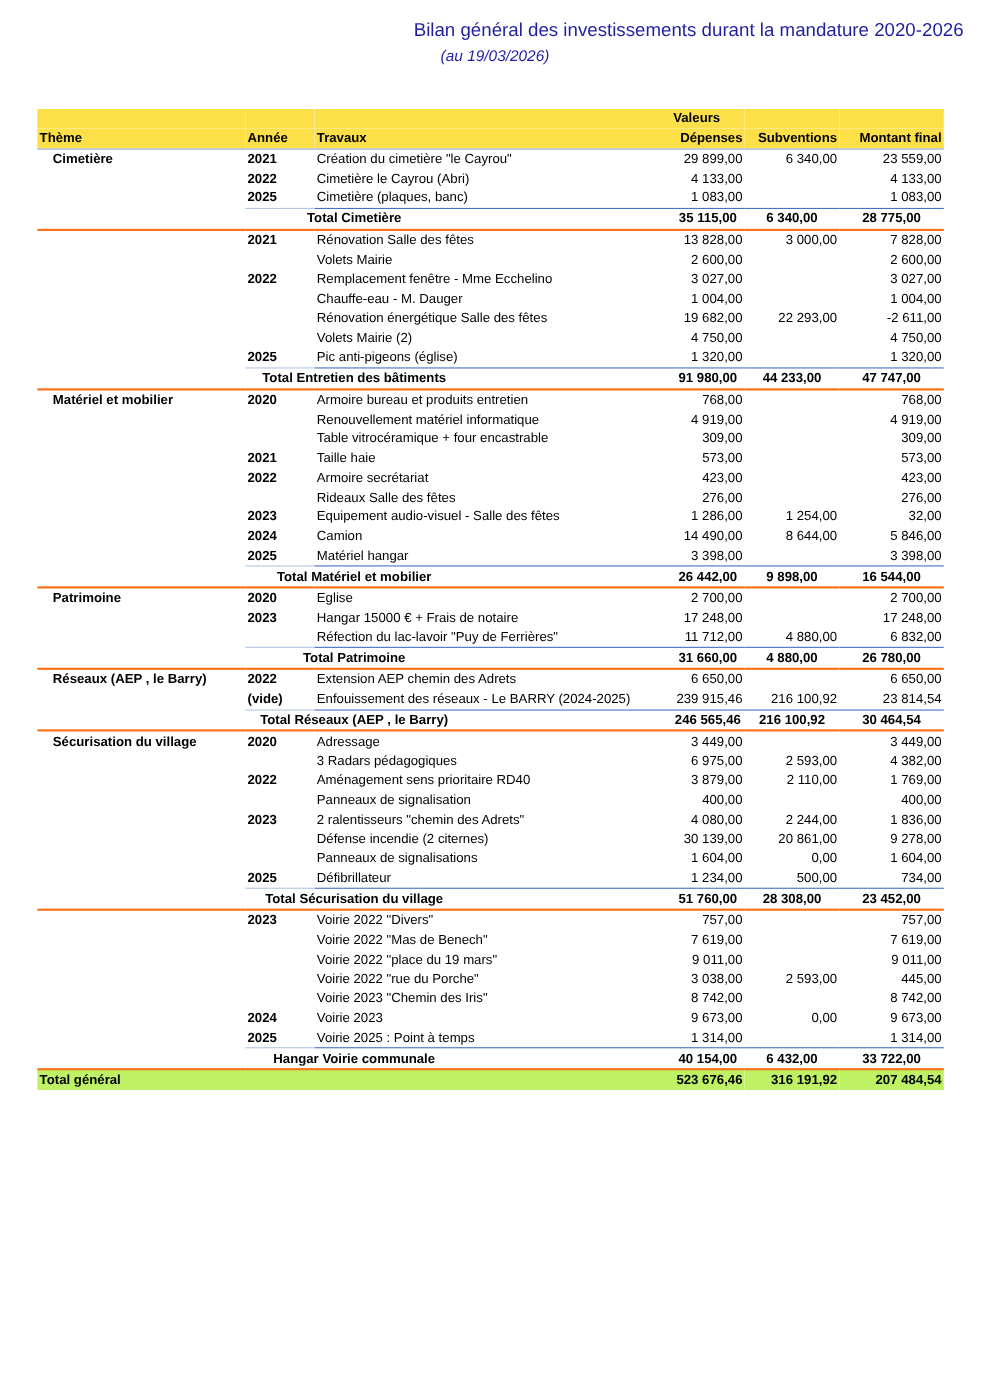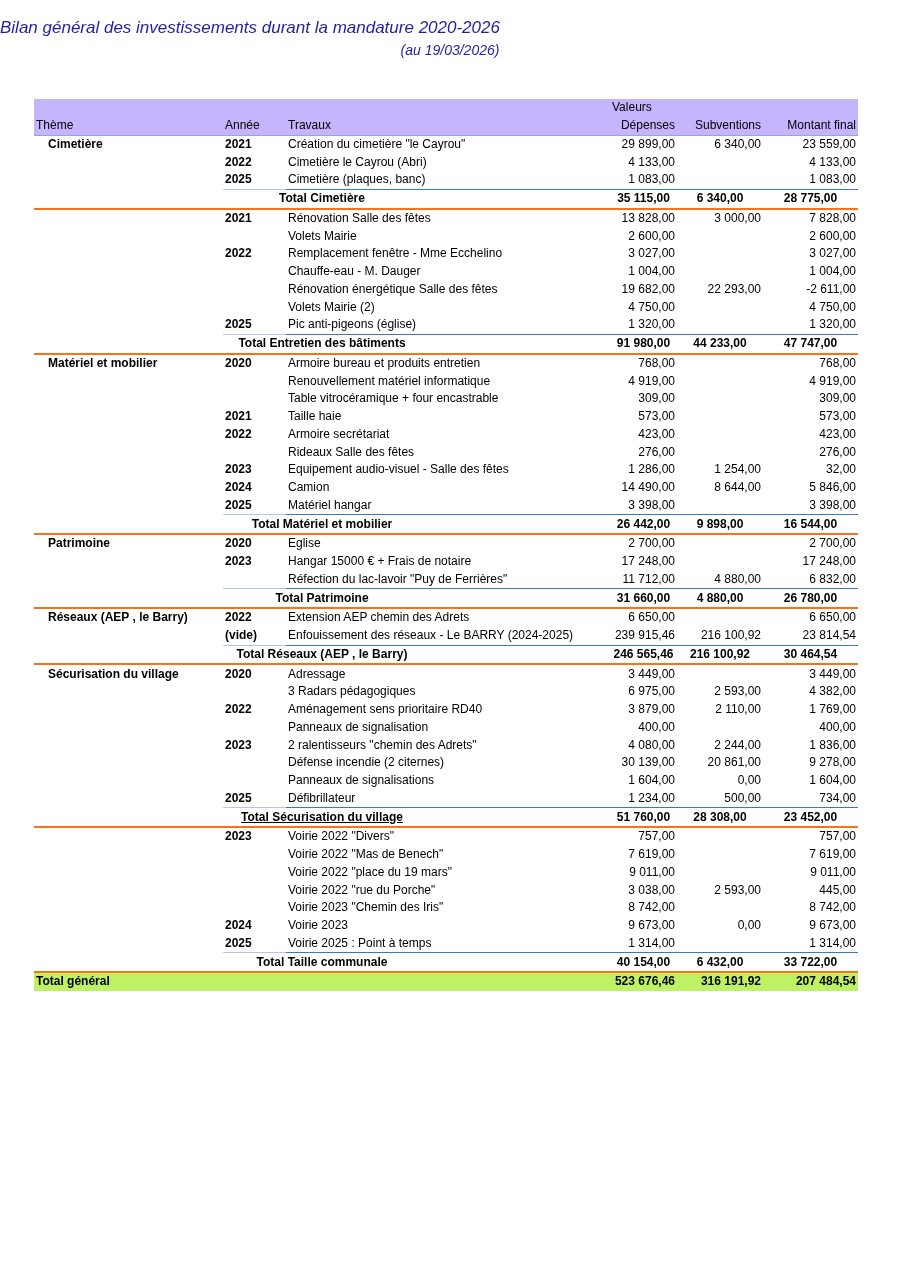--- a/index.html
+++ b/index.html
@@ -1,27 +1,27 @@
 <!DOCTYPE html>
 <html><head>
 <meta charset="utf-8">
 <style>
   html, body { margin: 0; padding: 0; background: #ffffff; }
   body { width: 900px; height: 1273px; position: relative; overflow: hidden; font-family: "Liberation Sans", sans-serif; color: #000; }
-  .title { position: absolute; top: 18px; left: 0; width: 876px; text-align: left; font-size: 17px; color: #1f1fa0; font-style: italic; }
+  .title { position: absolute; top: 18px; left: 0; width: 876px; text-align: right; font-size: 17px; color: #1f1fa0; }
   .subtitle { position: absolute; top: 42px; left: 0; width: 900px; text-align: center; font-size: 14px; font-style: italic; color: #1f1fa0; }
   table { position: absolute; top: 99px; left: 34px; width: 824px; border-collapse: collapse; font-family: "Liberation Sans", sans-serif; font-size: 12px; table-layout: fixed; }
   td { padding: 0 2px; height: 17.75px; line-height: 17px; white-space: nowrap; overflow: hidden; }
   col.c-theme { width: 189px; }
   col.c-year { width: 63px; }
   col.c-trav { width: 324px; }
   col.c-dep { width: 67px; }
   col.c-sub { width: 86px; }
   col.c-mont { width: 95px; }
-  .hdr td { background: #c4b5fd; font-weight: normal; }
+  .hdr td { background: #fde047; font-weight: bold; }
   .hdr2 td { border-bottom: 1px solid #8ea9db; }
   .num { text-align: right; }
   .yr { text-align: left; font-weight: bold; padding-right: 4px; }
   .theme { font-weight: bold; padding-left: 14px; }
   .total td { font-weight: bold; border-bottom: 2px solid #f97316; text-align: center; }
   .total td.bt { border-top: 1px solid #4472c4; }
   .grand td { font-weight: bold; background: #bef264; border-top: 1px solid #8ea9db; }
 </style>
 </head>
 <body>
@@ -337,21 +337,21 @@
       </tr>
       <tr>
         <td></td>
         <td class="yr" style="border-bottom: 1px solid rgb(180, 198, 231);">2025</td>
         <td style="border-bottom: 1px solid rgb(68, 114, 196);">Défibrillateur</td>
         <td class="num" style="border-bottom: 1px solid rgb(68, 114, 196);">1 234,00</td>
         <td class="num" style="border-bottom: 1px solid rgb(68, 114, 196);">500,00</td>
         <td class="num" style="border-bottom: 1px solid rgb(68, 114, 196);">734,00</td>
       </tr>
       <tr class="total">
-        <td colspan="3" style="border-top: 0px; text-decoration: underline;">Total Sécurisation du village</td>
+        <td colspan="3" style="border-top: 0px;">Total Sécurisation du village</td>
         <td class="num bt">51 760,00</td>
         <td class="num bt">28 308,00</td>
         <td class="num bt">23 452,00</td>
       </tr>
       <tr>
         <td></td>
         <td class="yr">2023</td>
         <td>Voirie 2022 "Divers"</td>
         <td class="num">757,00</td>
         <td class="num"></td>
@@ -399,21 +399,21 @@
       </tr>
       <tr>
         <td></td>
         <td class="yr" style="border-bottom: 1px solid rgb(180, 198, 231);">2025</td>
         <td style="border-bottom: 1px solid rgb(68, 114, 196);">Voirie 2025 : Point à temps</td>
         <td class="num" style="border-bottom: 1px solid rgb(68, 114, 196);">1 314,00</td>
         <td class="num" style="border-bottom: 1px solid rgb(68, 114, 196);"></td>
         <td class="num" style="border-bottom: 1px solid rgb(68, 114, 196);">1 314,00</td>
       </tr>
       <tr class="total">
-        <td colspan="3" style="border-top: 0px;">Total Taille communale</td>
+        <td colspan="3" style="border-top: 0px;">Hangar Voirie communale</td>
         <td class="num bt">40 154,00</td>
         <td class="num bt">6 432,00</td>
         <td class="num bt">33 722,00</td>
       </tr>
       <tr class="grand">
         <td colspan="3">Total général</td>
         <td class="num">523 676,46</td>
         <td class="num">316 191,92</td>
         <td class="num">207 484,54</td>
       </tr>

